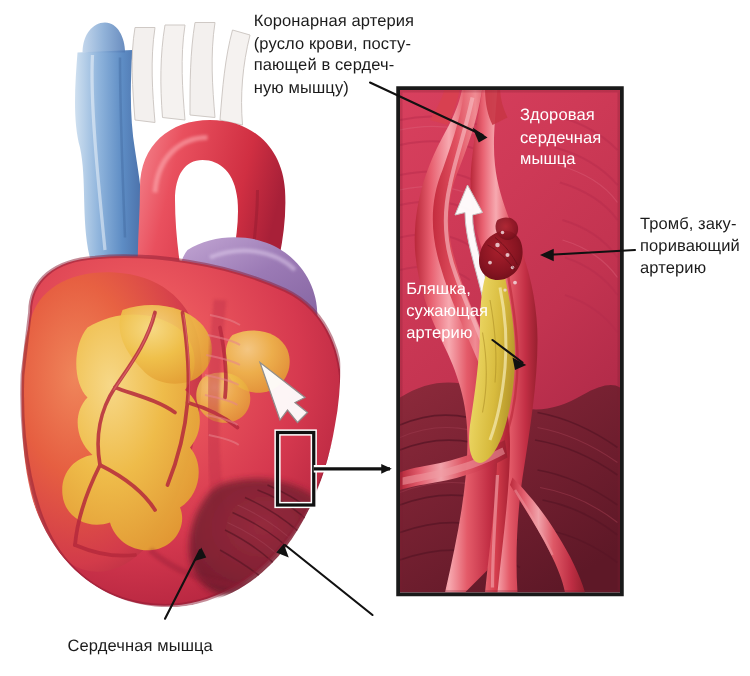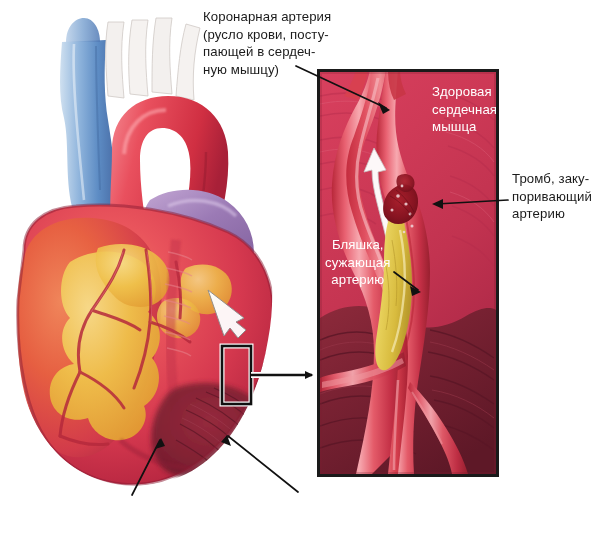--- a/index.html
+++ b/index.html
@@ -18,23 +18,23 @@
   .label{
     position:absolute;
     color:#1b1b1b;
     font-size:13.2px;
     line-height:17.5px;
     white-space:pre-line;
     letter-spacing:.1px;
   }
   .label.white{color:#ffffff;}
   #lbl-coronary{left:203px;top:8px;}
-  #lbl-healthy{left:432px;top:83px;}
+  #lbl-healthy{left:416px;top:83px;}
   #lbl-thrombus{left:512px;top:170px;}
-  #lbl-plaque{left:325px;top:236px;text-align:center;}
+  #lbl-plaque{left:325px;top:222px;}
   #lbl-muscle{left:54px;top:508px;}
   #lbl-dead{left:303px;top:487px;}
 </style>
 </head>
 <body>
 
 <div id="stage">
 
   <svg class="layer" viewBox="0 0 600 541" xmlns="http://www.w3.org/2000/svg">
     <defs>
@@ -437,15 +437,16 @@
 мышца</div>
 
   <div class="label" id="lbl-thrombus">Тромб, заку-
 поривающий
 артерию</div>
 
   <div class="label white" id="lbl-plaque">Бляшка,
 сужающая
 артерию</div>
 
+  <div class="label" id="lbl-muscle">Сердечная мышца</div>
 
 
 </div>
 
 </body></html>

